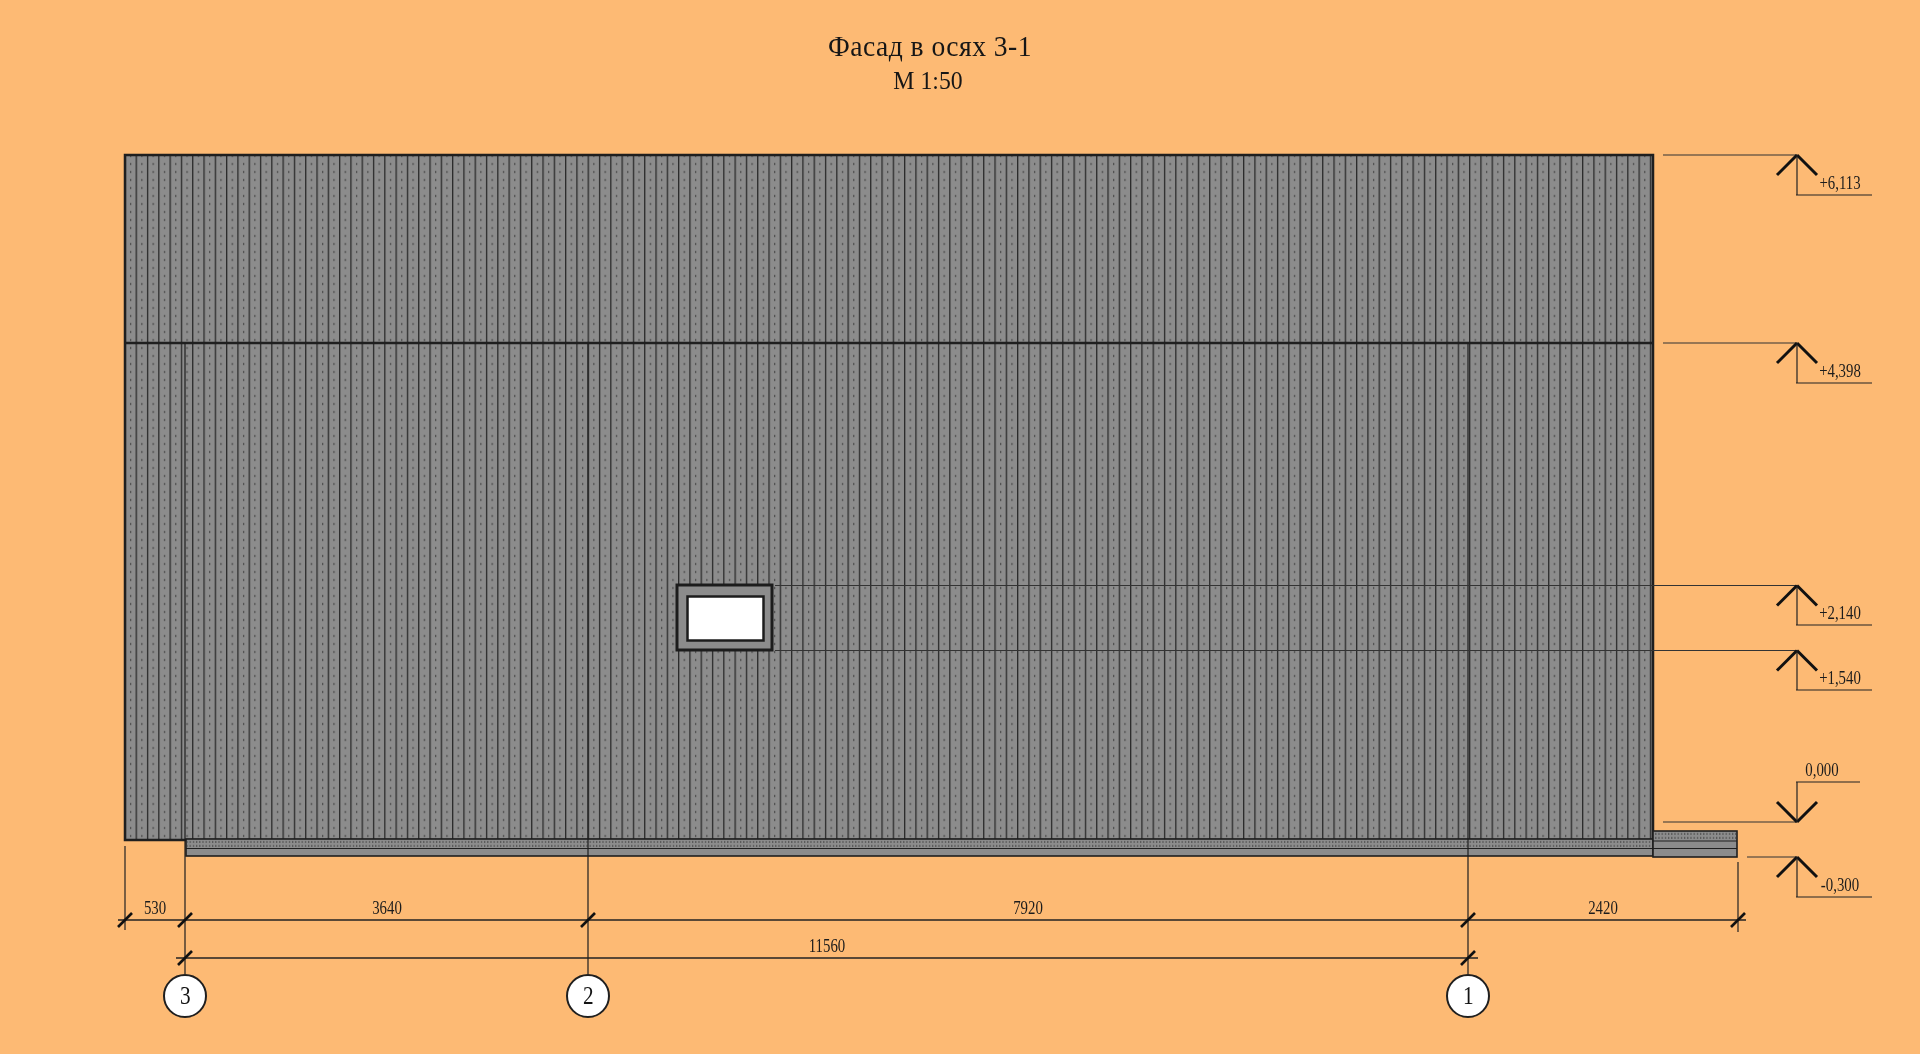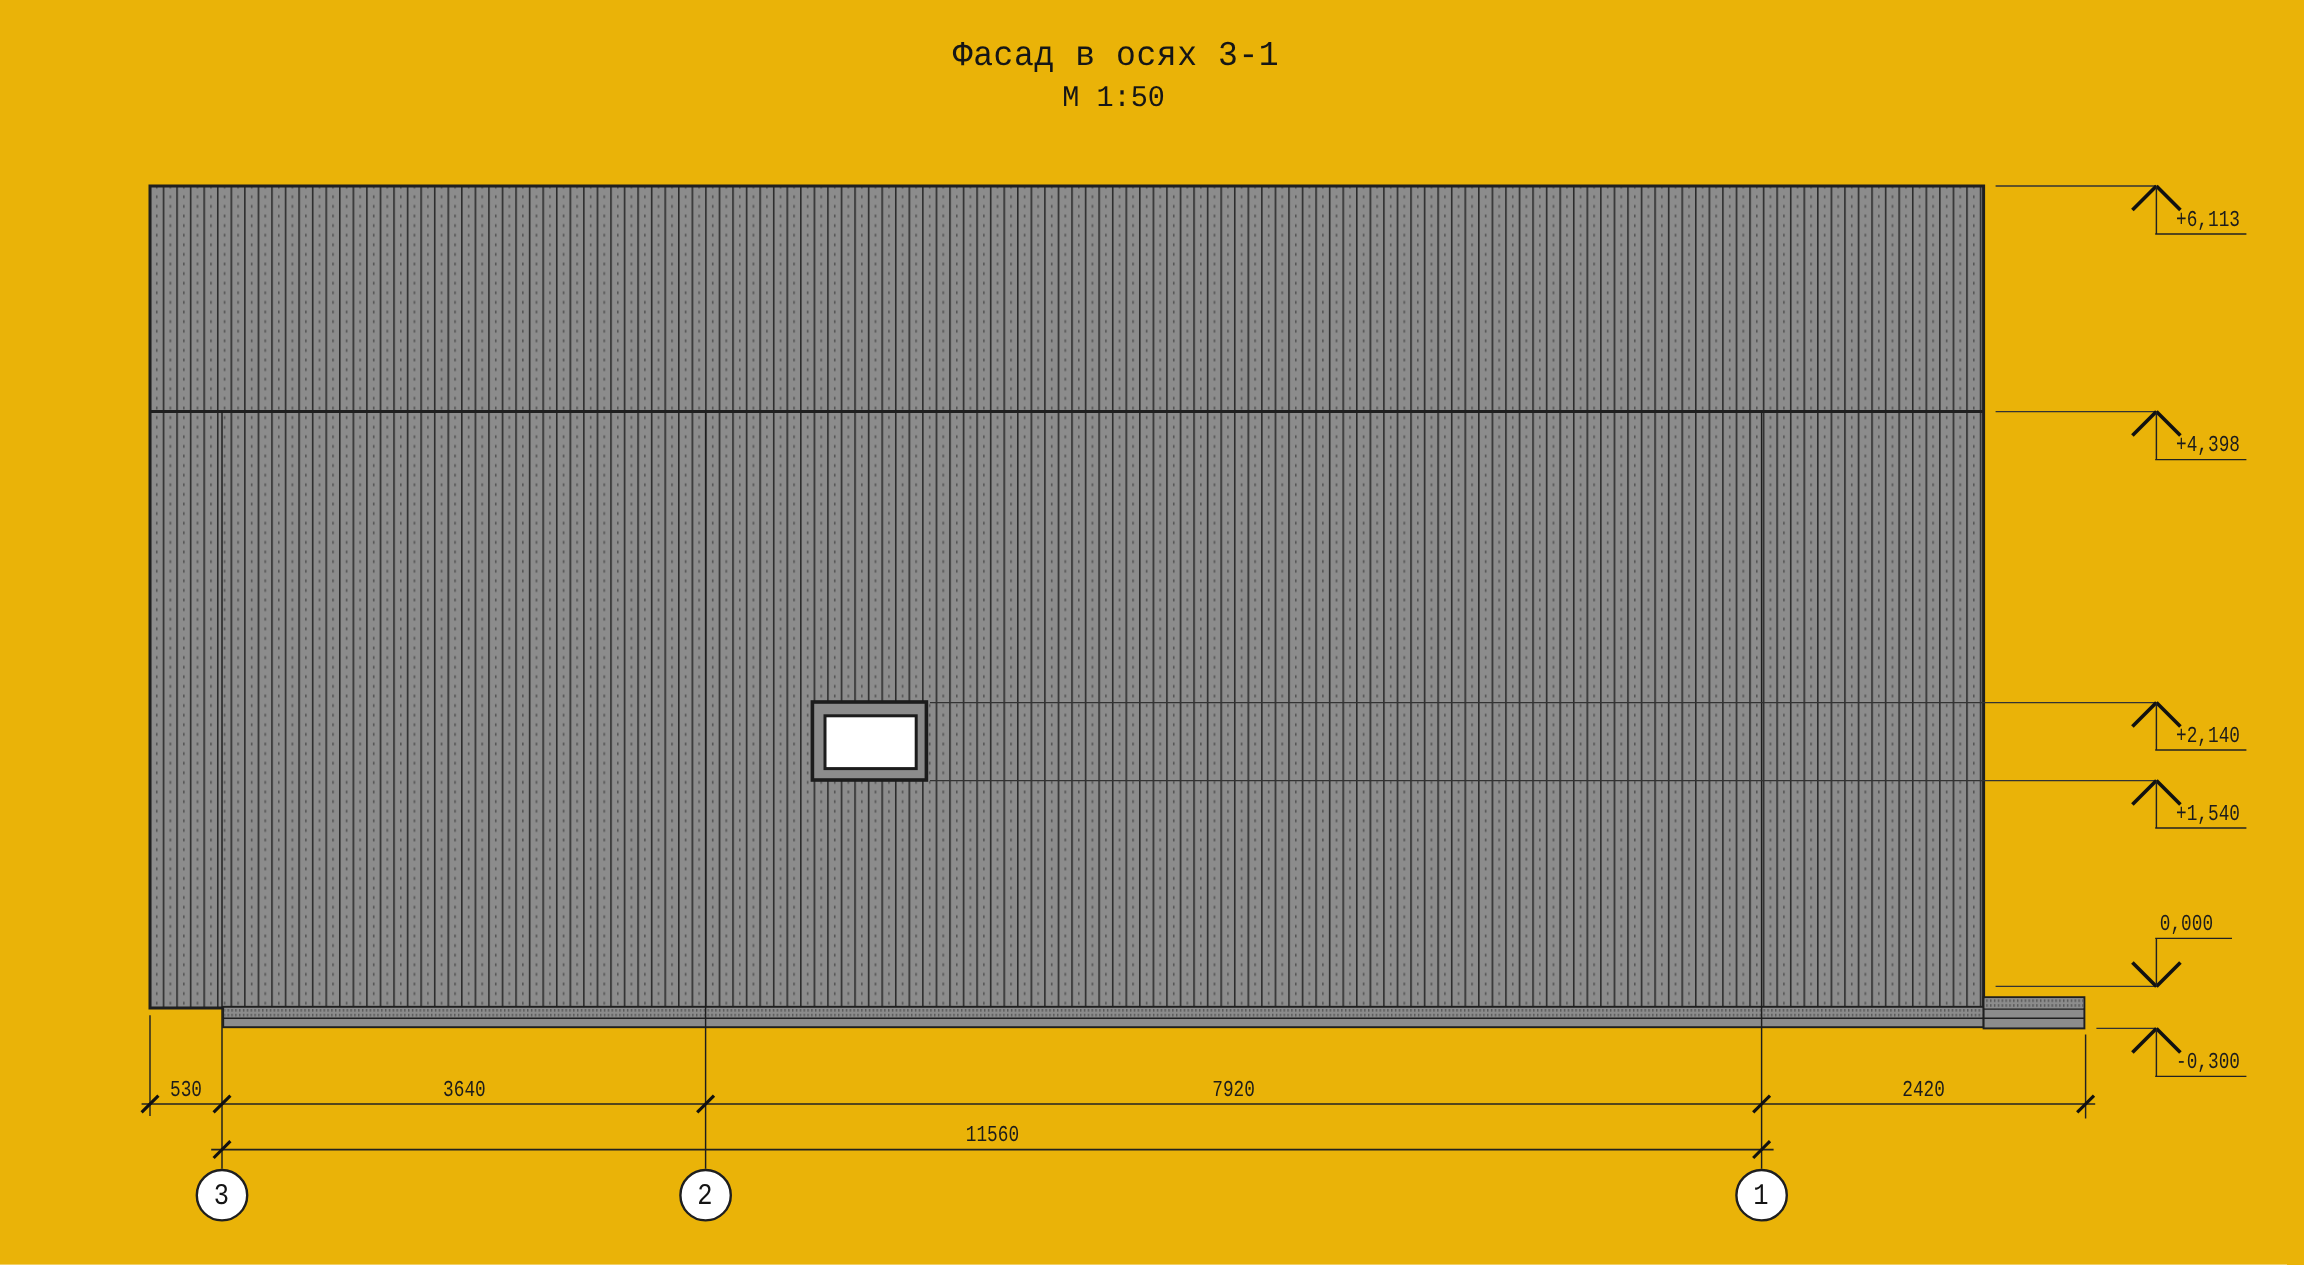--- a/index.html
+++ b/index.html
@@ -1,20 +1,20 @@
 <!DOCTYPE html>
 <html><head>
 <meta charset="utf-8">
 <style>
   html,body{margin:0;padding:0;background:#ffffff;}
   .canvas{
     position:relative;
     width:1920px;height:1054px;
-    background:#eab308;
-    font-family:Liberation Mono, monospace;
+    background:#fdba74;
+    font-family:Liberation Serif, serif;
     color:#111;
     overflow:hidden;
   }
   .drawing-svg{position:absolute;left:0;top:0;}
   .txt{position:absolute;white-space:nowrap;color:#161616;}
   .title-line{
     font-size:29px;
     transform:translateX(-50%) scaleX(0.95);
     letter-spacing:0.5px;
   }

